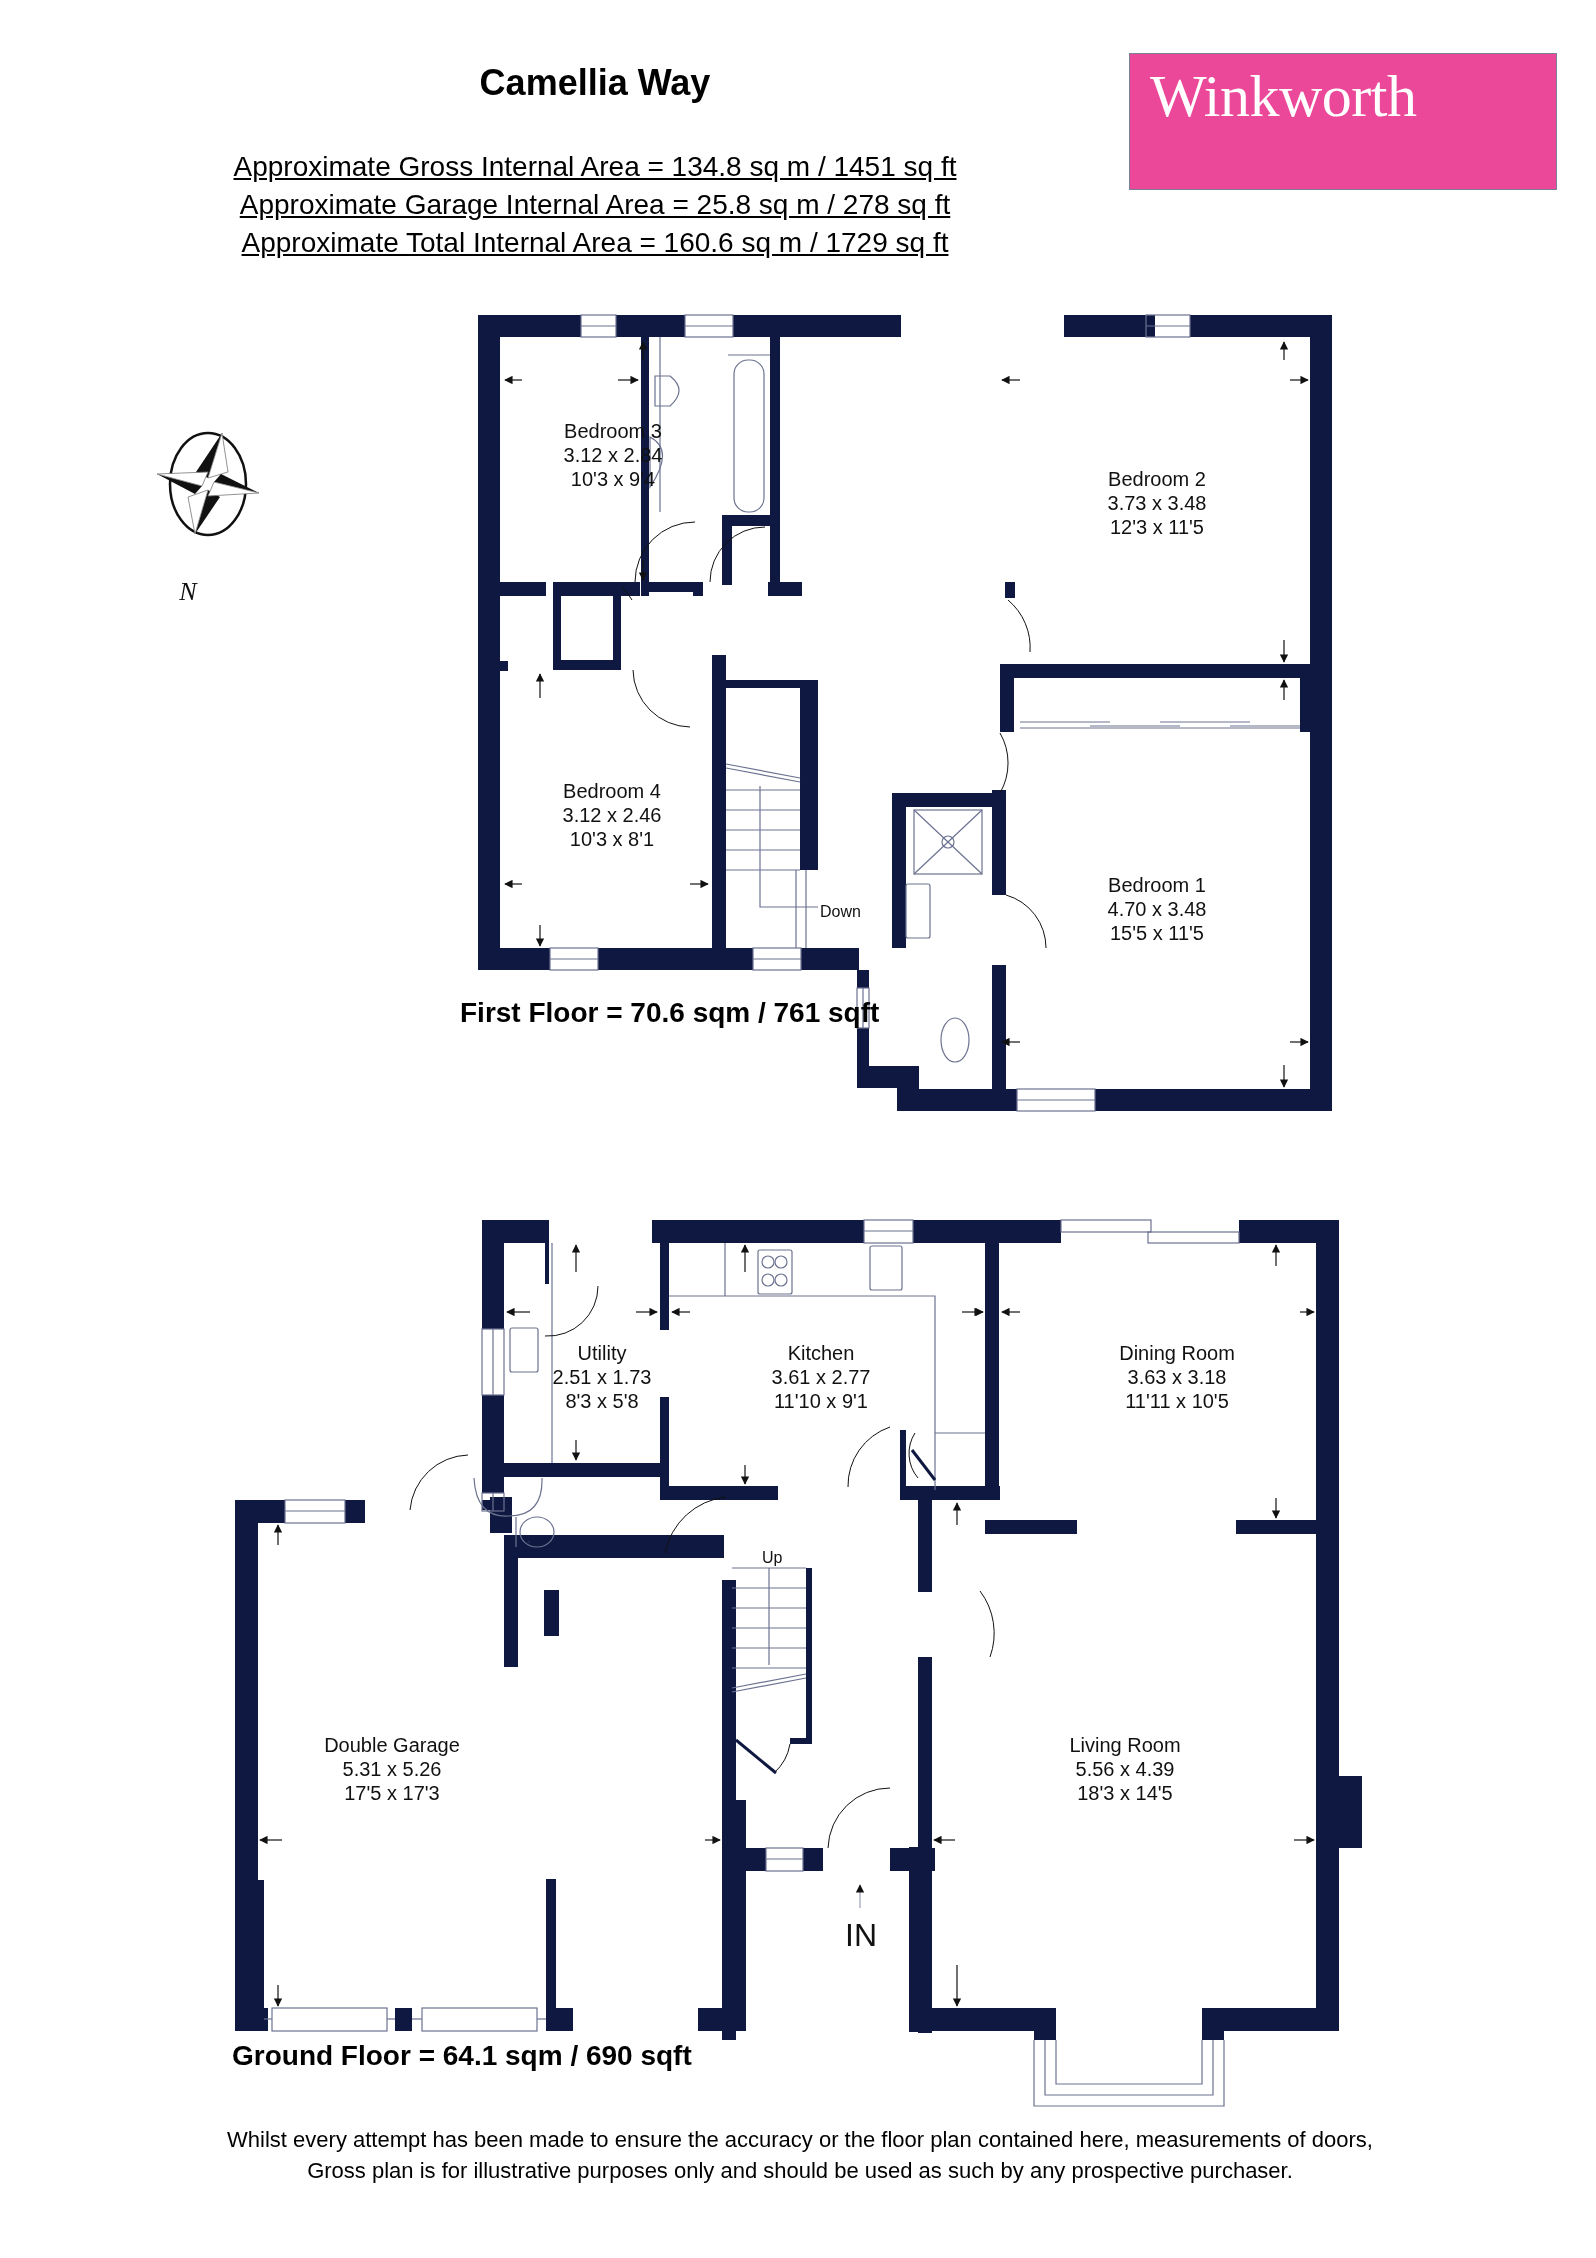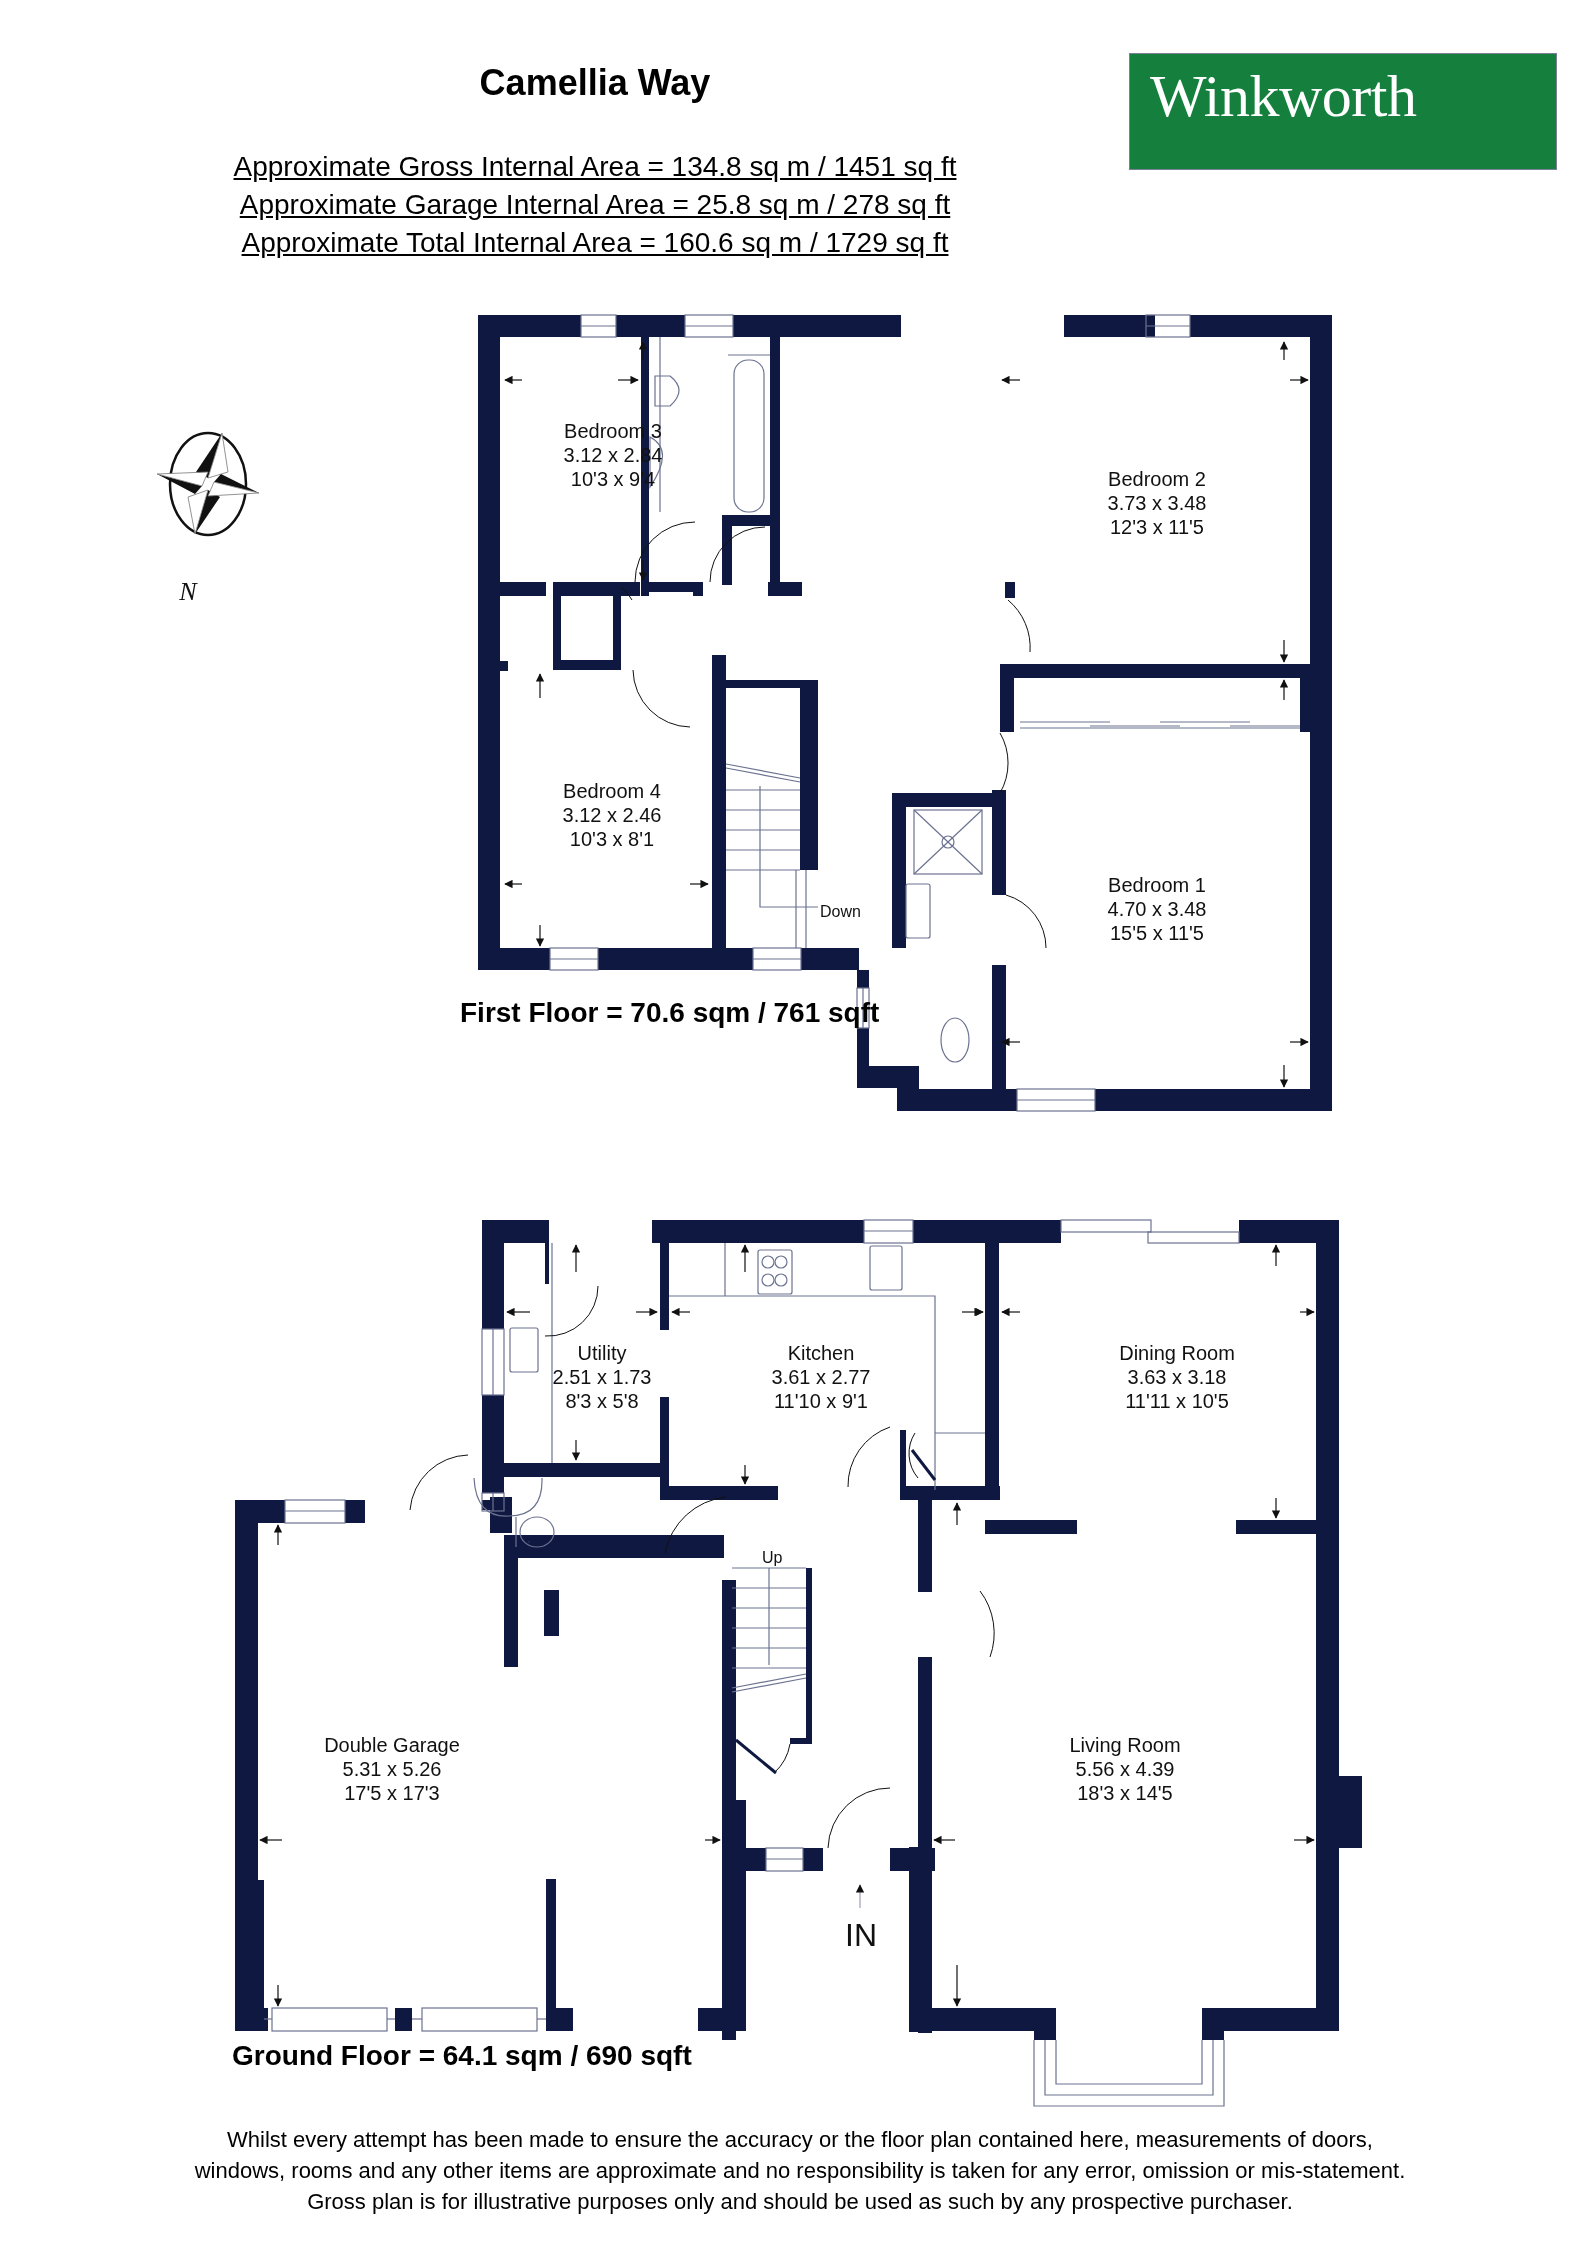--- a/index.html
+++ b/index.html
@@ -1,20 +1,20 @@
 <!DOCTYPE html>
 <html><head>
 <meta charset="utf-8">
 <style>
   html, body { margin: 0; padding: 0; background: #ffffff; }
   body { width: 1596px; height: 2258px; position: relative; overflow: hidden; font-family: "Liberation Sans", sans-serif; color: #000; }
   .abs { position: absolute; }
   .title { left: 300px; width: 590px; top: 62px; text-align: center; font-weight: bold; font-size: 36px; letter-spacing: 0px; }
   .areas { left: 150px; width: 890px; top: 148px; text-align: center; font-size: 28px; line-height: 38px; text-decoration: underline; }
-  .logo { left: 1129px; top: 53px; width: 428px; height: 117px; background: #15803d; border: 1px solid #7a8098; box-sizing: border-box; }
+  .logo { left: 1129px; top: 53px; width: 428px; height: 137px; background: #ec4899; border: 1px solid #7a8098; box-sizing: border-box; }
   .logo-text { position: absolute; left: 20px; top: 8px; font-family: "Liberation Serif", serif; color: #ffffff; font-size: 60px; letter-spacing: -0.5px; }
   .floor-label { font-weight: bold; font-size: 28px; }
   .fl-first { left: 444px; top: 997px; margin-left: 16px; }
   .fl-ground { left: 232px; top: 2040px; }
   .disclaimer { left: 100px; width: 1400px; top: 2124px; text-align: center; font-size: 22px; line-height: 31px; }
   svg.plan { position: absolute; left: 0; top: 0; }
   .room-label { font-family: "Liberation Sans", sans-serif; font-size: 20px; fill: #111; text-anchor: middle; }
   .misc-label { font-family: "Liberation Sans", sans-serif; font-size: 16px; fill: #111; }
   .in-label { font-family: "Liberation Sans", sans-serif; font-size: 32px; fill: #111; text-anchor: middle; }
   .north-label { font-family: "Liberation Serif", serif; font-style: italic; font-size: 26px; fill: #111; text-anchor: middle; }
@@ -419,15 +419,14 @@
   </g>
   <text class="misc-label" x="762" y="1563">Up</text>
   <text class="in-label" x="861" y="1946">IN</text>
 </svg>
 
 <div class="abs floor-label fl-first">First Floor = 70.6 sqm / 761 sqft</div>
 <div class="abs floor-label fl-ground">Ground Floor = 64.1 sqm / 690 sqft</div>
 
 <div class="abs disclaimer">
   <div>Whilst every attempt has been made to ensure the accuracy or the floor plan contained here, measurements of doors,</div>
-  <div>windows, rooms and any other items are approximate and no responsibility is taken for any error, omission or mis-statement.</div>
   <div>Gross plan is for illustrative purposes only and should be used as such by any prospective purchaser.</div>
 </div>
 
 </body></html>

